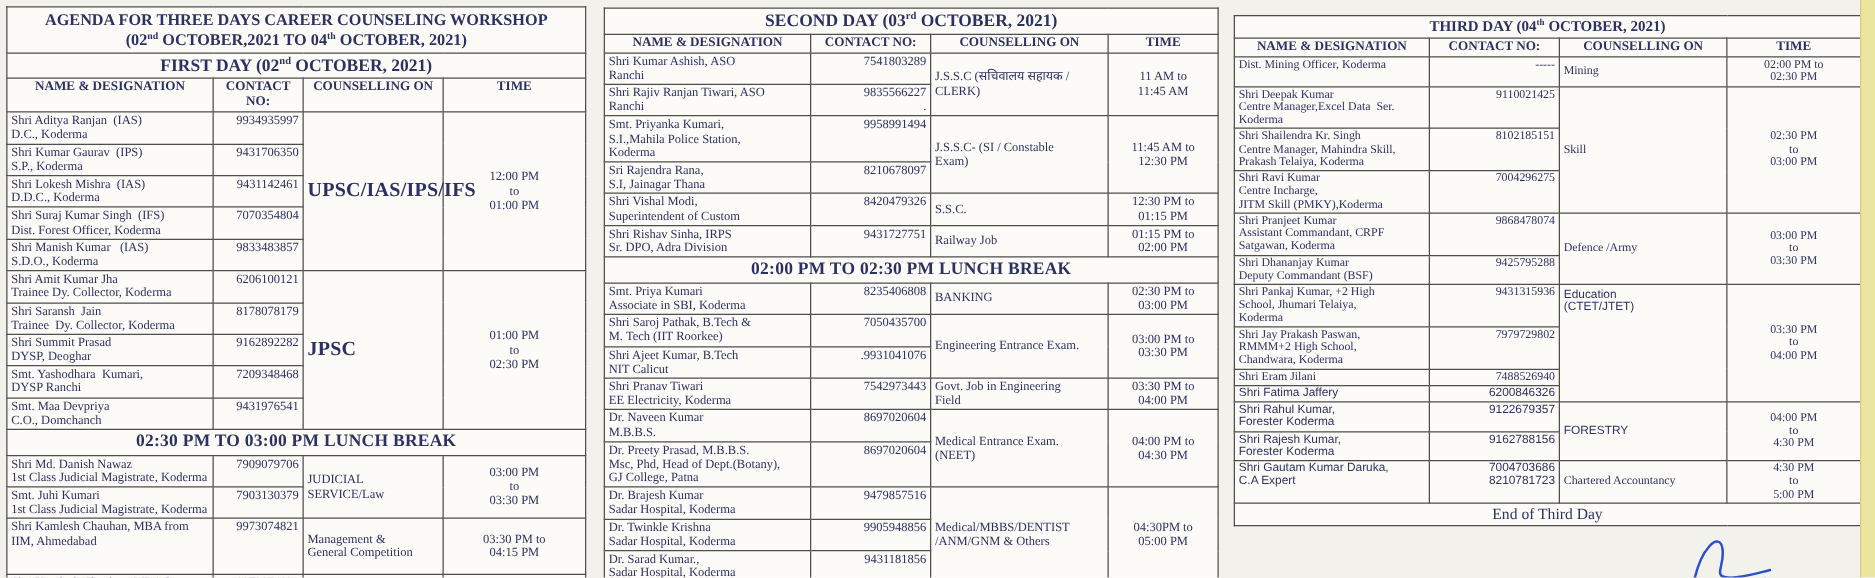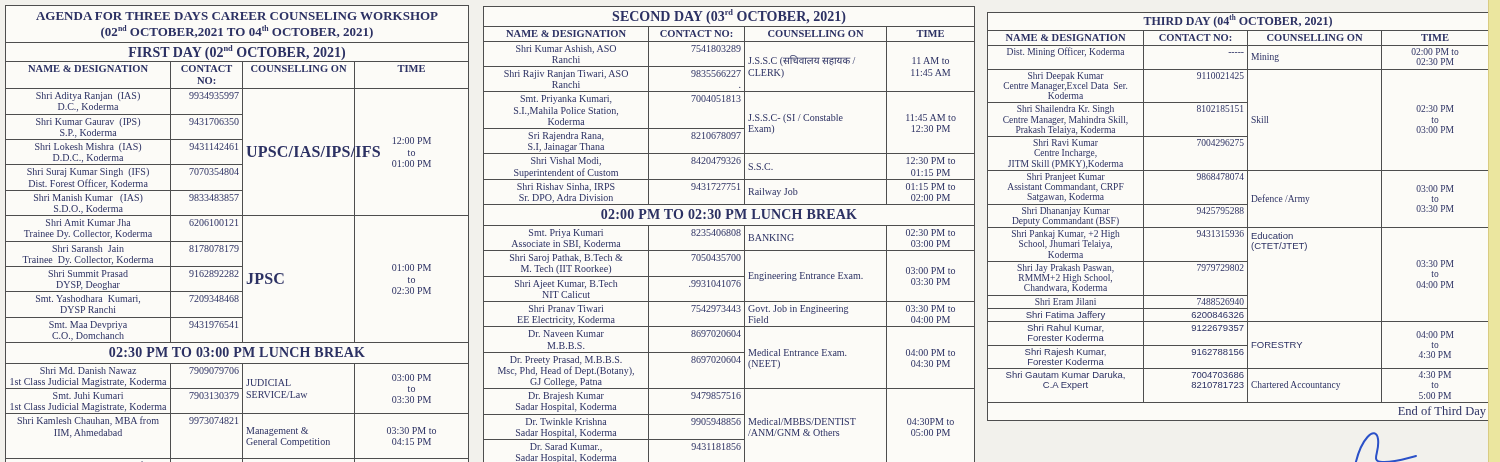--- a/index.html
+++ b/index.html
@@ -16,28 +16,28 @@
 
   table{border-collapse:collapse;width:100%;background:#fcfbf7;table-layout:fixed;}
   th,td{border:1px solid #4e4e4e;padding:1px 3px;vertical-align:top;}
 
   .main-title{font-size:13px;font-weight:bold;text-align:center;line-height:1.2;padding:2px;}
   .day-title{font-size:14px;font-weight:bold;text-align:center;padding:1px;}
   tr.cols th{font-size:10.5px;font-weight:bold;text-align:center;vertical-align:top;line-height:1.15;}
 
   td{font-size:10px;line-height:1.12;}
   td div{white-space:pre-wrap;}
-  td.name{text-align:center;margin-top:20px;}
+  td.name{text-align:left;margin-top:20px;}
   td.contact{text-align:right;}
   td.couns{vertical-align:middle;}
   td.couns.big{font-size:16px;font-weight:bold;letter-spacing:.2px;}
   td.couns.vtop{vertical-align:top;padding-top:3px;}
   td.time{text-align:center;vertical-align:middle;}
   td.lunch{text-align:center;font-size:14px;font-weight:bold;padding:2px;letter-spacing:.2px;}
-  td.footer{text-align:right;font-size:13px;padding:4px 2px 6px 2px;}
+  td.footer{text-align:center;font-size:13px;padding:4px 2px 6px 2px;}
   .sans{font-family:"Liberation Sans", sans-serif;font-size:9.5px;}
   tr.tall-a td{height:42px;}
   tr.tall-b td{height:30px;}
 
   .col-3 td{font-size:9.5px;line-height:1.08;}
   .col-3 .day-title{font-size:12px;}
   .col-3 td.footer{font-size:12.5px;padding:2px;}
 
   .note{margin-top:3px;font-size:12.5px;text-align:center;color:#273060;}
   .sign{width:150px;margin:0 26px 0 auto;text-align:center;}
@@ -289,21 +289,21 @@
             <div>.</div>
           </td>
         </tr>
         <tr class="">
           <td class="name ">
             <div>Smt. Priyanka Kumari,</div>
             <div>S.I.,Mahila Police Station,</div>
             <div>Koderma</div>
           </td>
           <td class="contact ">
-            <div>7004051813</div>
+            <div>9958991494</div>
           </td>
           <td rowspan="2" class="couns ">
             <div>J.S.S.C- (SI / Constable</div>
             <div>Exam)</div>
           </td>
           <td rowspan="2" class="time">
             <div>11:45 AM to</div>
             <div>12:30 PM</div>
           </td>
         </tr>

